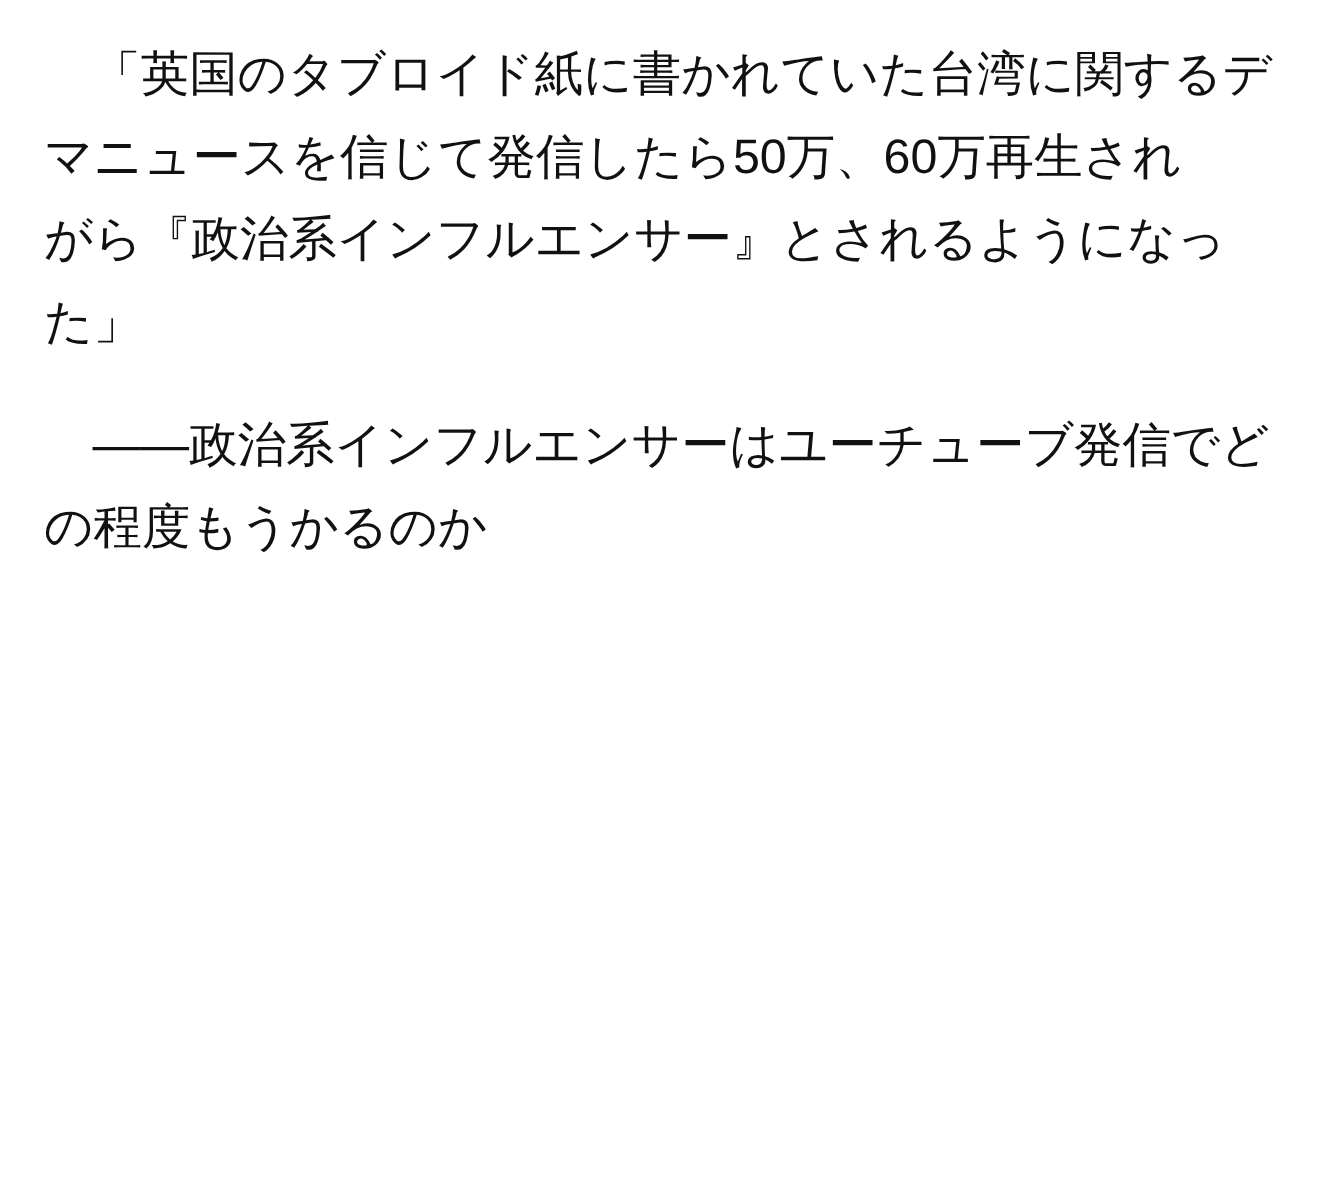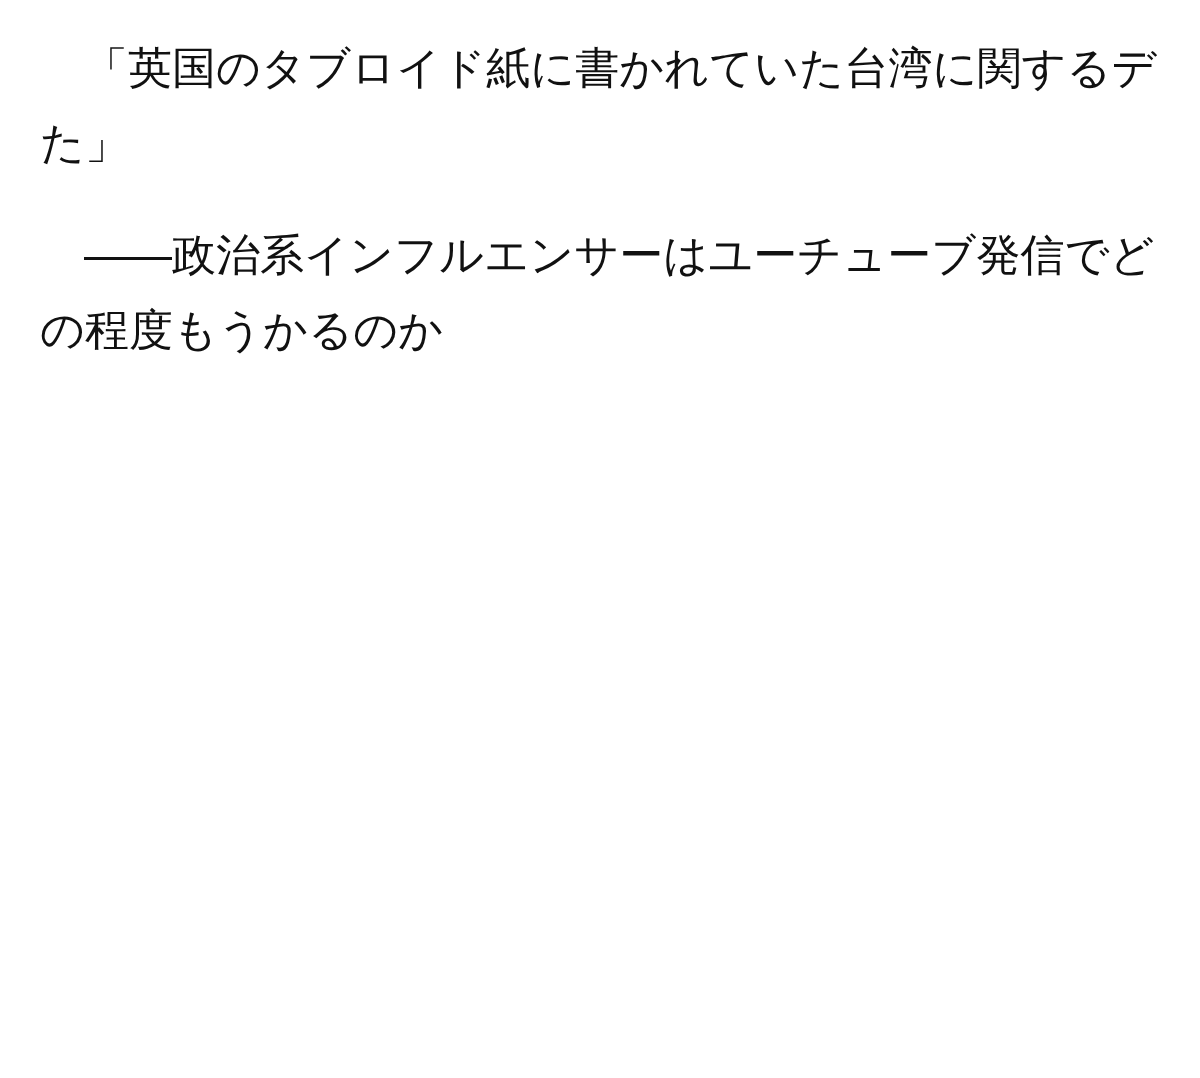--- a/index.html
+++ b/index.html
@@ -37,20 +37,22 @@
     text-indent: 44px;
   }
 </style>
 </head>
 <body>
 
 <main class="article">
 
   <div class="para">
     <div class="line indent">「英国のタブロイド紙に書かれていた台湾に関するデ</div>
+    <div class="line">マニュースを信じて発信したら50万、60万再生され</div>
+    <div class="line">がら『政治系インフルエンサー』とされるようになっ</div>
     <div class="line">た」</div>
   </div>
 
   <div class="para">
     <div class="line indent">――政治系インフルエンサーはユーチューブ発信でど</div>
     <div class="line">の程度もうかるのか</div>
   </div>
 
 
 </main>

